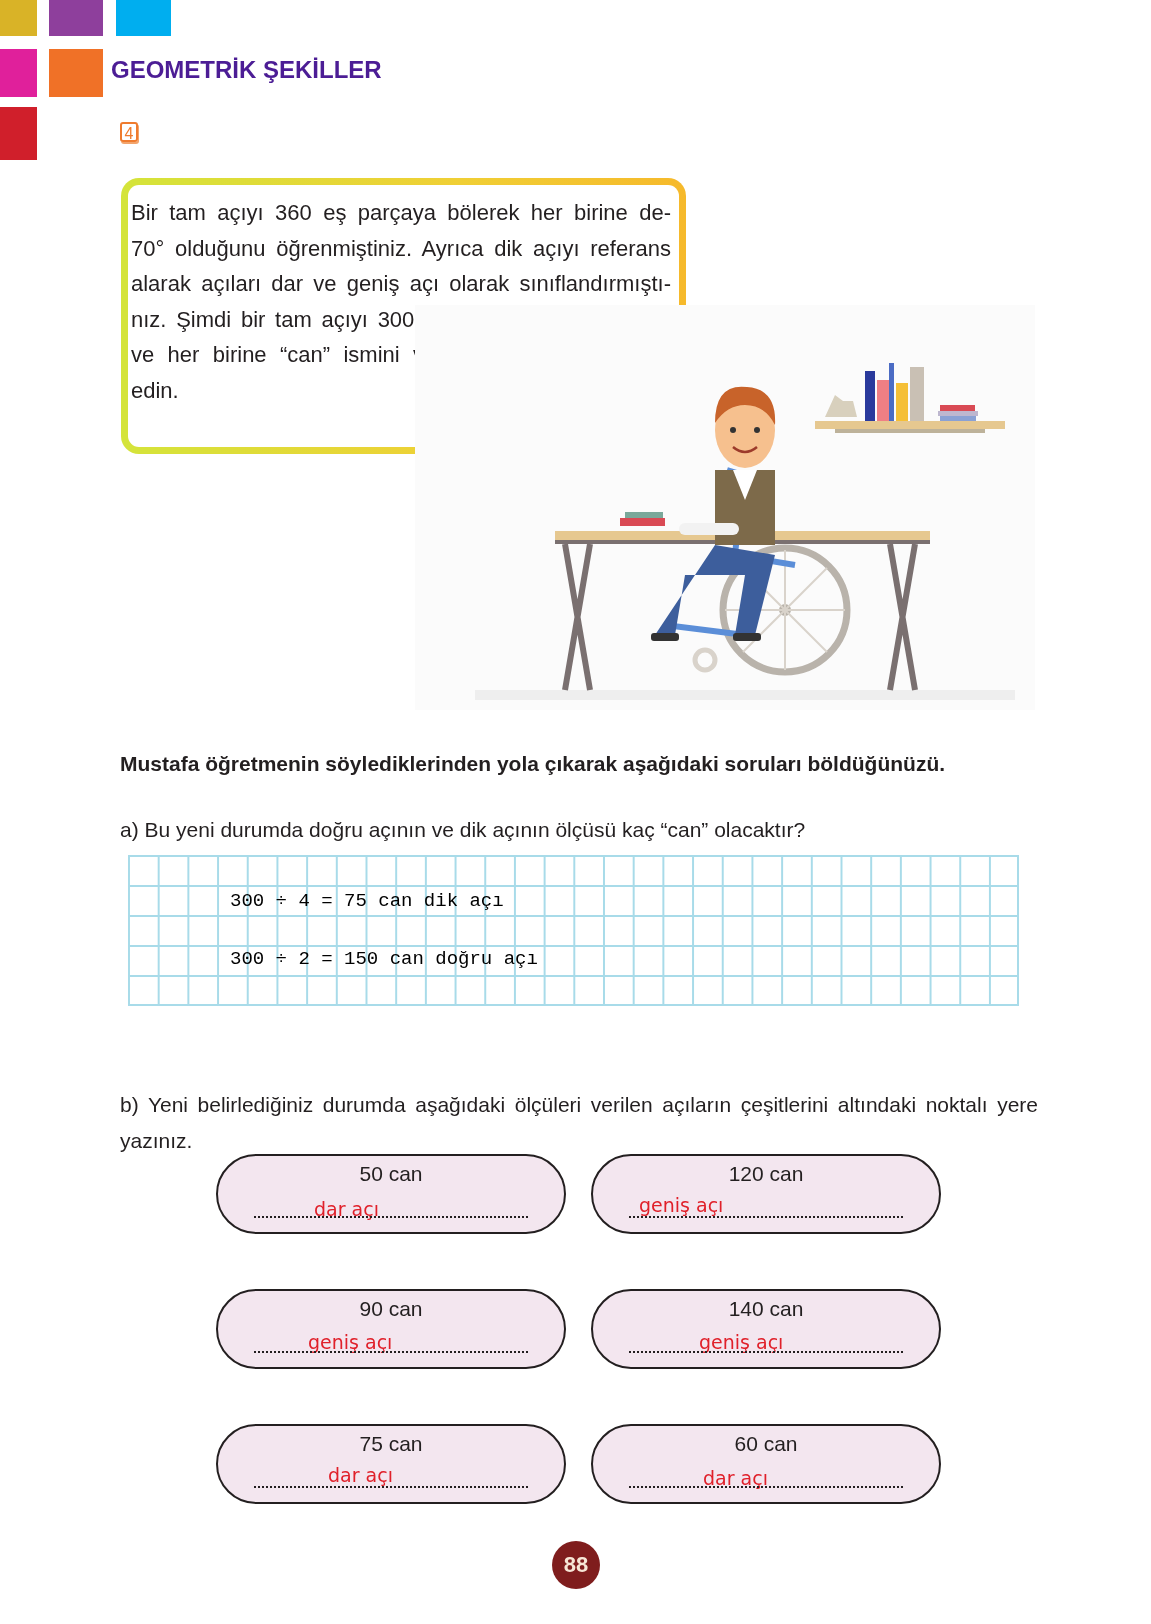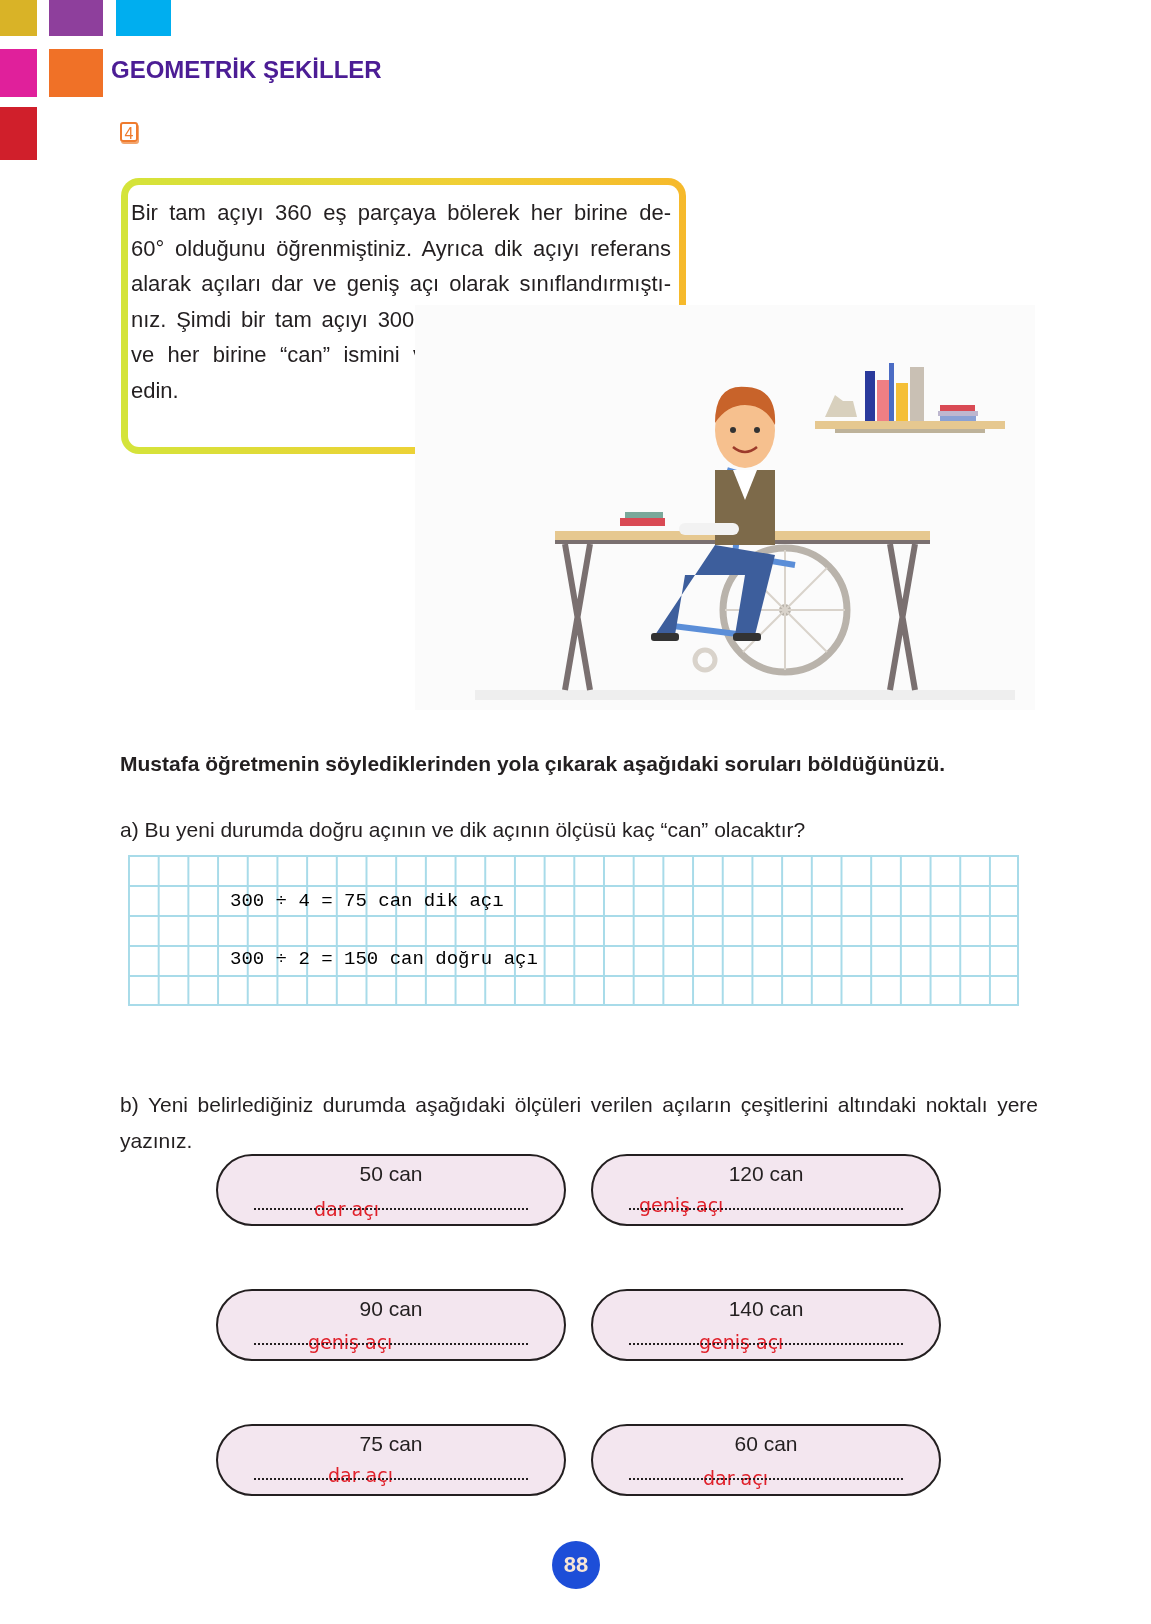--- a/index.html
+++ b/index.html
@@ -20,25 +20,25 @@
   .qa { position:absolute; left:120px; top:818px; font-size:21px; }
   .grid { position:absolute; left:128px; top:855px; width:891px; height:151px;
           background-color:#fff;
           background-image:
             linear-gradient(to right, #a8dbe9 2px, transparent 2px),
             linear-gradient(to bottom, #a8dbe9 2px, transparent 2px);
           background-size:29.7px 100%, 100% 30px;
           border-right:2px solid #a8dbe9; border-bottom:2px solid #a8dbe9; box-sizing:border-box; }
   .ans { position:absolute; color:#000000; font-family:Liberation Mono, monospace; font-size:19px; }
   .qb { position:absolute; left:120px; top:1067px; width:918px; font-size:21px; line-height:36px; text-align:justify; text-align-last:left;margin-top:20px; }
-  .pill { position:absolute; width:350px; height:72px; border:2px solid #231f20; border-radius:40px; background:#f3e6ef; box-sizing:border-box; }
+  .pill { position:absolute; width:350px; height:80px; border:2px solid #231f20; border-radius:40px; background:#f3e6ef; box-sizing:border-box; }
   .pill .lbl { position:absolute; left:0; right:0; top:6px; text-align:center; font-size:21px; color:#231f20; }
   .pill .dots { position:absolute; left:36px; right:36px; bottom:14px; border-bottom:2px dotted #231f20; }
   .pill .answer { position:absolute; color:#e0202a; font-family:"DejaVu Sans", sans-serif; font-size:19px; }
-  .pagenum { position:absolute; left:552px; top:1541px; width:48px; height:48px; border-radius:50%; background:#1d4ed8;
+  .pagenum { position:absolute; left:552px; top:1541px; width:48px; height:48px; border-radius:50%; background:#7f1d1d;
              color:#f7e6d6; font-weight:bold; font-size:22px; line-height:48px; text-align:center; }
   .illus { position:absolute; left:415px; top:305px; width:620px; height:405px; }
 </style>
 </head>
 <body>
 
 <div class="sq" style="left:0;top:0;width:37px;height:36px;background:#d9b327"></div>
 <div class="sq" style="left:49px;top:0;width:54px;height:36px;background:#8e3f9c"></div>
 <div class="sq" style="left:116px;top:0;width:55px;height:36px;background:#00aeef"></div>
 <div class="sq" style="left:0;top:49px;width:37px;height:48px;background:#e0209b"></div>
@@ -48,21 +48,21 @@
 <div class="title">GEOMETRİK ŞEKİLLER</div>
 <div class="num-icon">4</div>
 
 <div class="bubble"></div>
 <svg class="abs" style="left:640px;top:430px" width="90" height="40" viewBox="0 0 90 40">
   <path d="M0 2 L40 2 Q48 22 85 35 Q50 32 20 16 Z" fill="#f6b92b"></path>
   <path d="M4 -2 L36 -2 Q42 14 62 26 Q40 20 16 8 Z" fill="#ffffff"></path>
 </svg>
 <div class="bubble-text">
   <span class="line">Bir tam açıyı 360 eş parçaya bölerek her birine de-</span>
-  <span class="line">60° olduğunu öğrenmiştiniz. Ayrıca dik açıyı referans</span>
+  <span class="line">70° olduğunu öğrenmiştiniz. Ayrıca dik açıyı referans</span>
   <span class="line">alarak açıları dar ve geniş açı olarak sınıflandırmıştı-</span>
   <span class="line">nız. Şimdi bir tam açıyı 300 eş parçaya böldüğünüzü</span>
   <span class="line">ve her birine “can” ismini vermiş olduğunuzu hayal</span>
   <span class="line last">edin.</span>
 </div>
 
 <svg class="illus" viewBox="0 0 620 405" width="620" height="405">
   <rect x="0" y="0" width="620" height="405" fill="#fbfbfb"></rect>
   <rect x="60" y="385" width="540" height="10" fill="#eeeeee"></rect>
 

